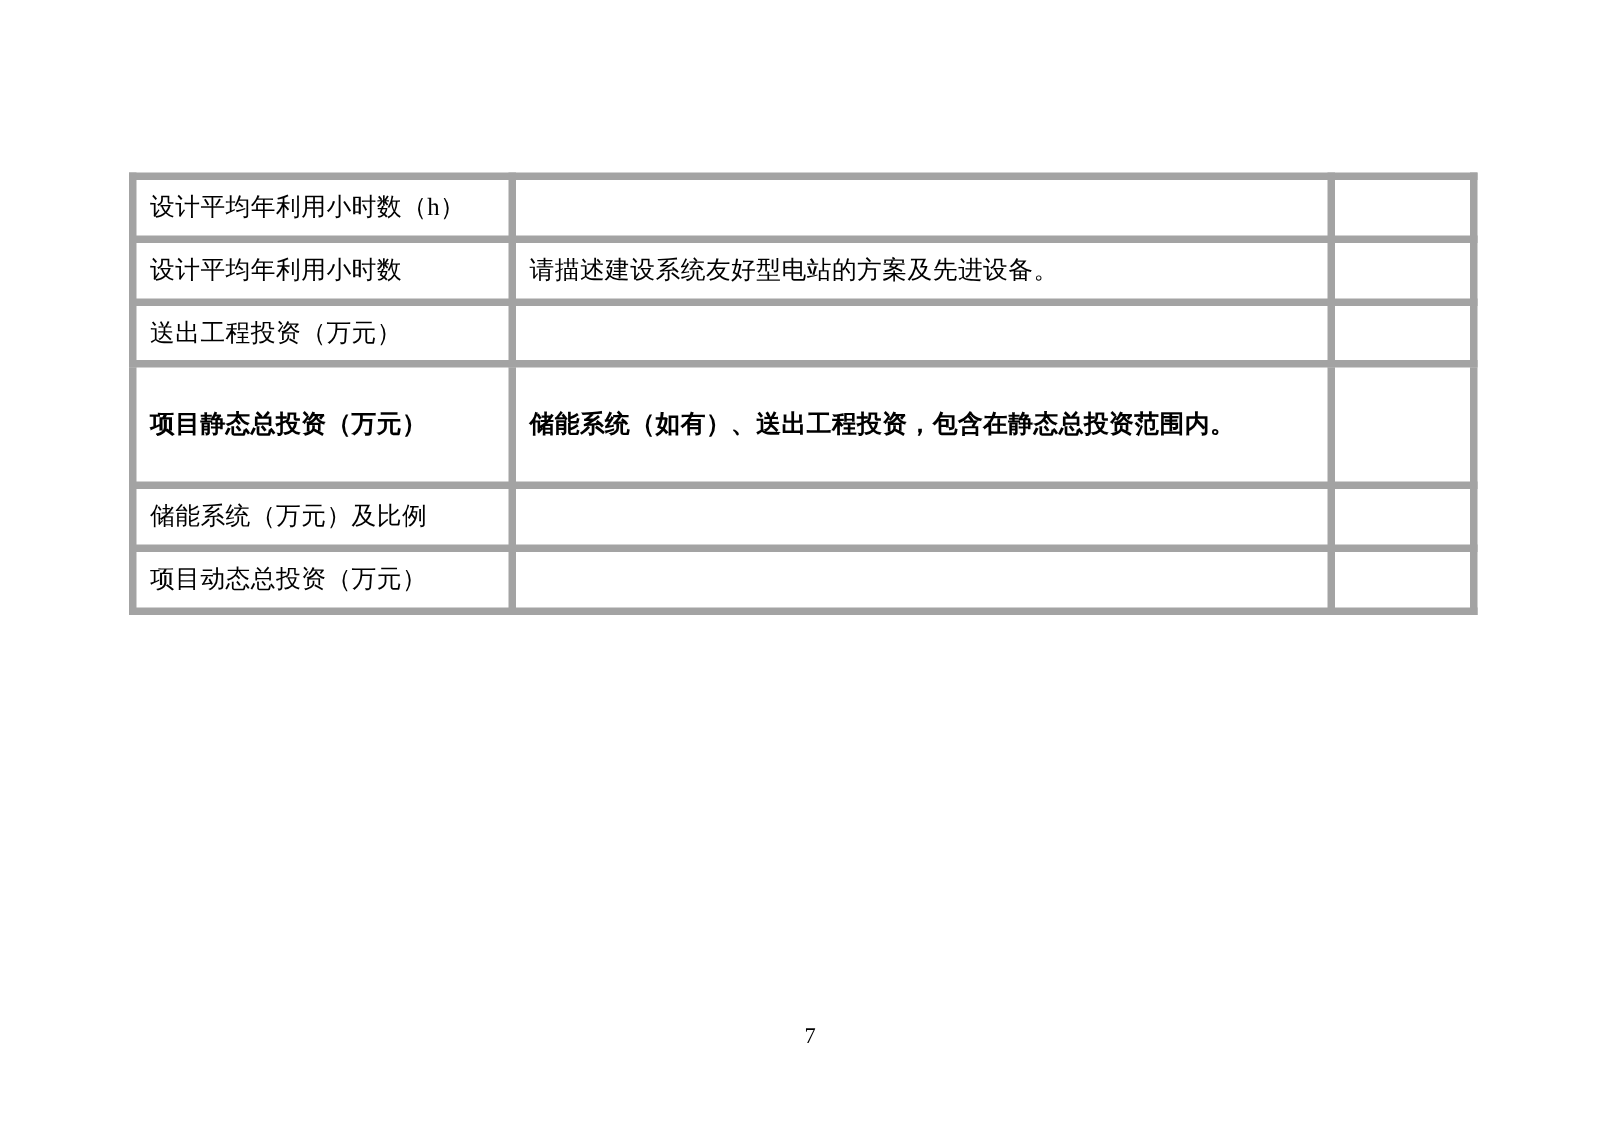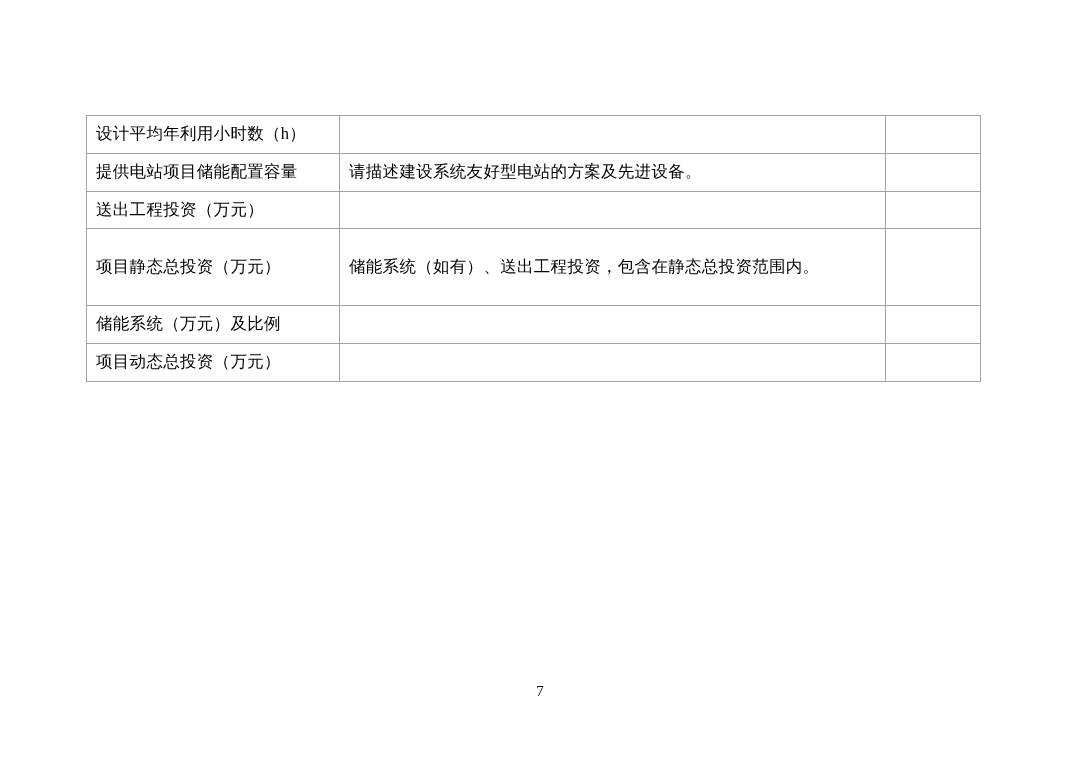--- a/index.html
+++ b/index.html
@@ -24,38 +24,39 @@
   }
   .doc-table {
     position: absolute;
     left: 86px;
     top: 115px;
     width: 894px;
     border-collapse: collapse;
     table-layout: fixed;
   }
   .doc-table td {
-    border: 1px solid #a3a3a3;
+    border: 5px solid #a3a3a3;
     padding: 6px 9px;
     vertical-align: middle;
     font-size: 16.5px;
     line-height: 1.5;
     letter-spacing: 0.3px;
   }
   .col-label {
     width: 253px;
   }
   .col-desc {
     width: 546px;
   }
   .col-blank {
     width: 95px;
   }
   .row-tall td {
     height: 64px;
+    font-weight: bold;
   }
   .cell-label {
     white-space: nowrap;
   }
   .cell-desc {
     font-size: 16px;
   }
   .cell-desc.wrap {
     white-space: normal;
   }
@@ -81,21 +82,21 @@
       <col class="col-desc">
       <col class="col-blank">
     </colgroup>
     <tbody>
       <tr>
         <td class="cell-label">设计平均年利用小时数（h）</td>
         <td class="cell-desc"></td>
         <td class="cell-value"></td>
       </tr>
       <tr>
-        <td class="cell-label">提供电站项目储能配置容量</td>
+        <td class="cell-label">设计平均年利用小时数</td>
         <td class="cell-desc">请描述建设系统友好型电站的方案及先进设备。</td>
         <td class="cell-value"></td>
       </tr>
       <tr>
         <td class="cell-label">送出工程投资（万元）</td>
         <td class="cell-desc"></td>
         <td class="cell-value"></td>
       </tr>
       <tr class="row-tall">
         <td class="cell-label">项目静态总投资（万元）</td>

